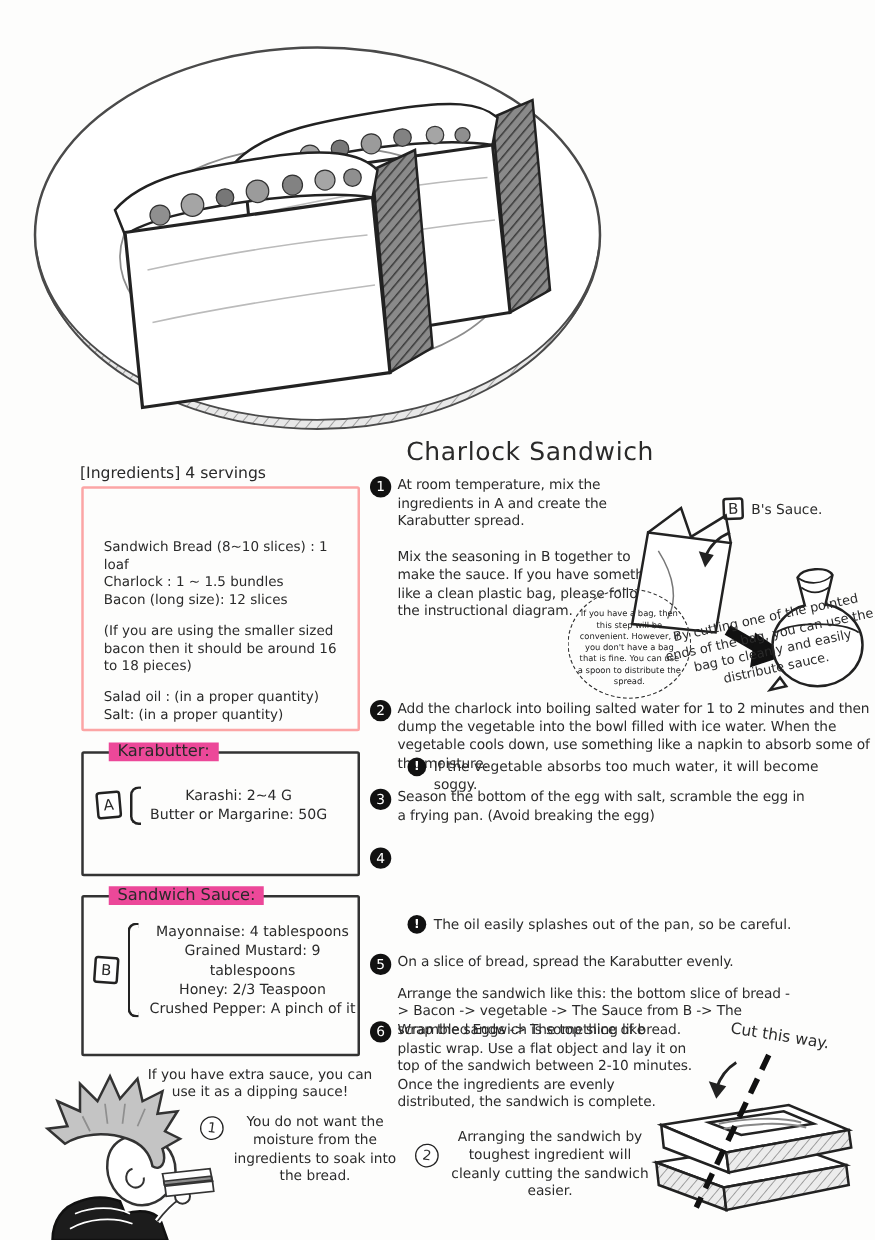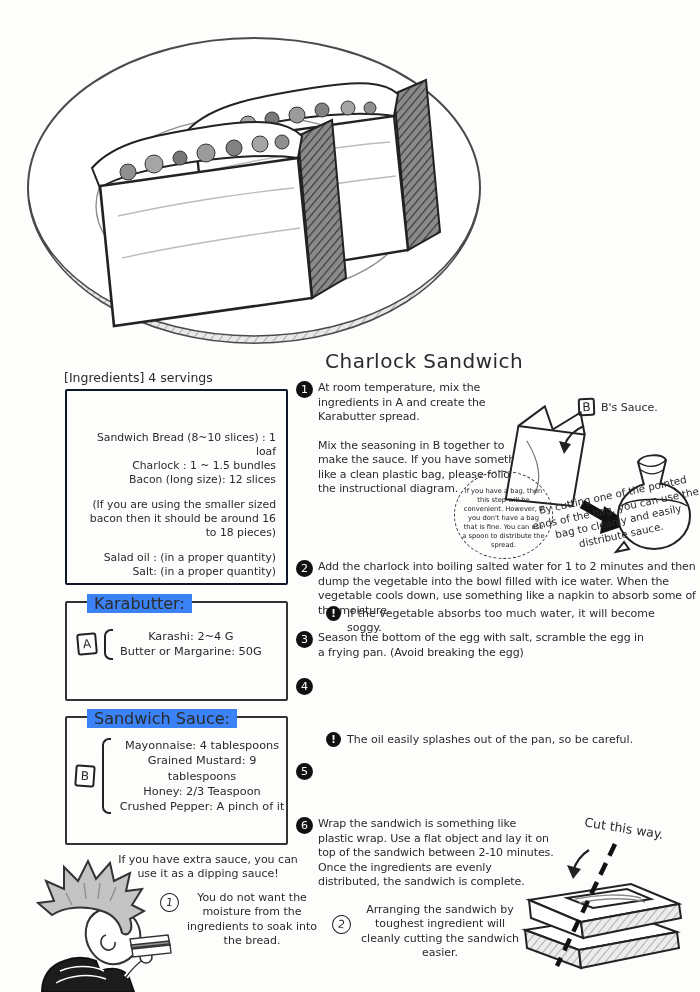--- a/index.html
+++ b/index.html
@@ -7,28 +7,28 @@
   #page {
     position:relative; width:700px; height:992px; background:#fdfdfc;
     font-family:"DejaVu Sans", sans-serif; color:#2a2a2a; overflow:hidden;
     margin:0 auto;
   }
   .abs { position:absolute; }
   
   #title { left:325px; top:349px; width:200px; font-size:20px; letter-spacing:.5px; }
   
   #ing-label { left:64px; top:370px; font-size:12.5px; }
-  #ing-box { left:65px; top:389px; width:223px; height:196px; border:2px solid #0f172a; border-radius:2px;
-             padding:40px 10px 0 16px; font-size:10.8px; line-height:1.3;text-align:right; }
+  #ing-box { left:65px; top:389px; width:223px; height:196px; border:2px solid #fca5a5; border-radius:2px;
+             padding:40px 10px 0 16px; font-size:10.8px; line-height:1.3; }
   .ing-group { margin-bottom:11px; }
   
   .legend-box { border:2px solid #333; border-radius:2px; background:#fdfdfc; }
   #box-a { left:65px; top:601px; width:223px; height:100px; }
   #box-b { left:65px; top:716px; width:223px; height:129px; }
-  .legend { position:absolute; top:-9px; left:20px; background:#3b82f6; padding:0 7px; font-size:16px; }
+  .legend { position:absolute; top:-9px; left:20px; background:#ec4899; padding:0 7px; font-size:13px; }
   .group-row { position:absolute; display:flex; align-items:center; gap:7px; }
   #box-a .group-row { left:10px; top:26px; }
   #box-b .group-row { left:8px; top:20px; }
   .marker-box { width:20px; height:22px; border:2px solid #222; border-radius:3px; display:flex;
                 align-items:center; justify-content:center; font-size:12px; background:#fff; flex:0 0 auto; }
   #box-a .marker-box { transform:rotate(-5deg); }
   #box-b .marker-box { transform:rotate(4deg); }
   .bracket { width:9px; align-self:stretch; border:2px solid #222; border-right:none;
              border-radius:7px 0 0 7px; flex:0 0 auto; }
   .group-lines { font-size:11.3px; line-height:1.35;text-align:center; }
@@ -205,20 +205,24 @@
   <div class="steptext" style="top:631px; width:330px">Season the bottom of the egg with salt, scramble the egg in a frying pan. (Avoid breaking the egg)</div>
 
   <div class="stepnum" style="top:678px">4</div>
 
   <div class="warnrow" style="left:326px; top:732px; width:360px">
     <div class="warnicon">!</div>
     <div class="warntext">The oil easily splashes out of the pan, so be careful.</div>
   </div>
 
   <div class="stepnum" style="top:763px">5</div>
+  <div class="steptext" style="top:763px; width:320px">
+    <div>On a slice of bread, spread the Karabutter evenly.</div>
+    <div style="margin-top:10px">Arrange the sandwich like this: the bottom slice of bread -&gt; Bacon -&gt; vegetable -&gt; The Sauce from B -&gt; The scrambled Eggs -&gt; The top slice of bread.</div>
+  </div>
 
   <div class="stepnum" style="top:817px">6</div>
   <div class="steptext" style="top:817px; width:236px">Wrap the sandwich is something like plastic wrap. Use a flat object and lay it on top of the sandwich between 2-10 minutes. Once the ingredients are evenly distributed, the sandwich is complete.</div>
 
   <div class="abs" id="cut-label">Cut this way.</div>
   <svg class="abs" style="left:505px; top:838px;" width="195" height="150" viewBox="0 0 195 150">
     <defs>
       <pattern id="hatch2" width="6" height="6" patternUnits="userSpaceOnUse" patternTransform="rotate(40)">
         <rect width="6" height="6" fill="#ececec"></rect>
           <line x1="0" y1="0" x2="0" y2="6" stroke="#9b9b9b" stroke-width="1.5"></line>

